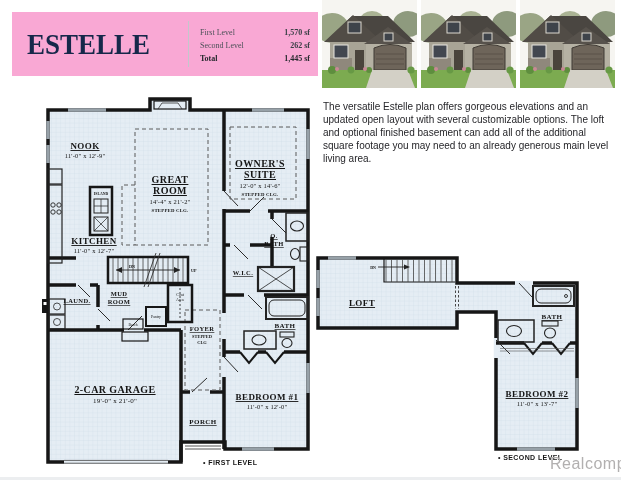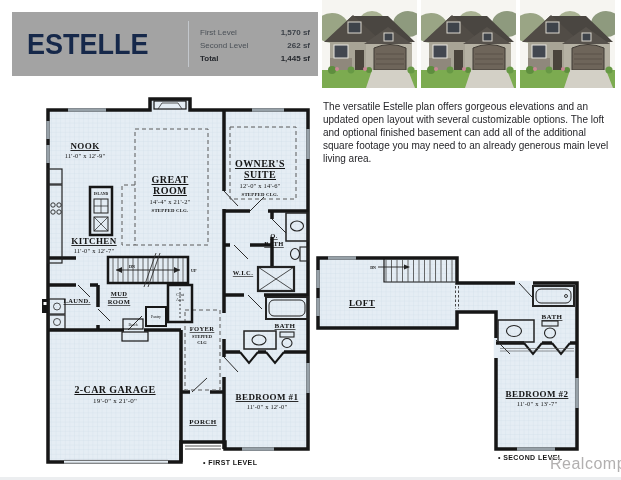--- a/index.html
+++ b/index.html
@@ -1,21 +1,21 @@
 <!DOCTYPE html>
 <html><head>
 <meta charset="utf-8">
 <style>
   html,body{margin:0;padding:0;}
   body{
     width:621px;height:480px;position:relative;overflow:hidden;
     background:#ffffff;font-family:"Liberation Sans",sans-serif;
   }
   
-  .header-band{position:absolute;left:12px;top:12px;width:306px;height:64px;background:#a3a3a3;}
+  .header-band{position:absolute;left:12px;top:12px;width:306px;height:64px;background:#f9a8d4;font-family:Liberation Serif, serif;}
   .plan-name{
     position:absolute;left:15px;top:15px;font-size:30px;font-weight:bold;color:#16284a;
     transform:scaleX(.9);transform-origin:left center;letter-spacing:0;
   }
   .hdr-divider{position:absolute;left:176px;top:9px;height:46px;width:1px;background:#c3c7cc;}
   .area-table{position:absolute;left:188px;top:14px;width:110px;font-size:8px;color:#4a5057;}
   .area-row{display:flex;justify-content:space-between;line-height:13px;}
   .area-row .val{font-weight:bold;color:#3c4148;margin-left:16px;}
   .area-row.total{font-weight:bold;color:#26292e;}
   .area-row.total .val{color:#26292e;}

